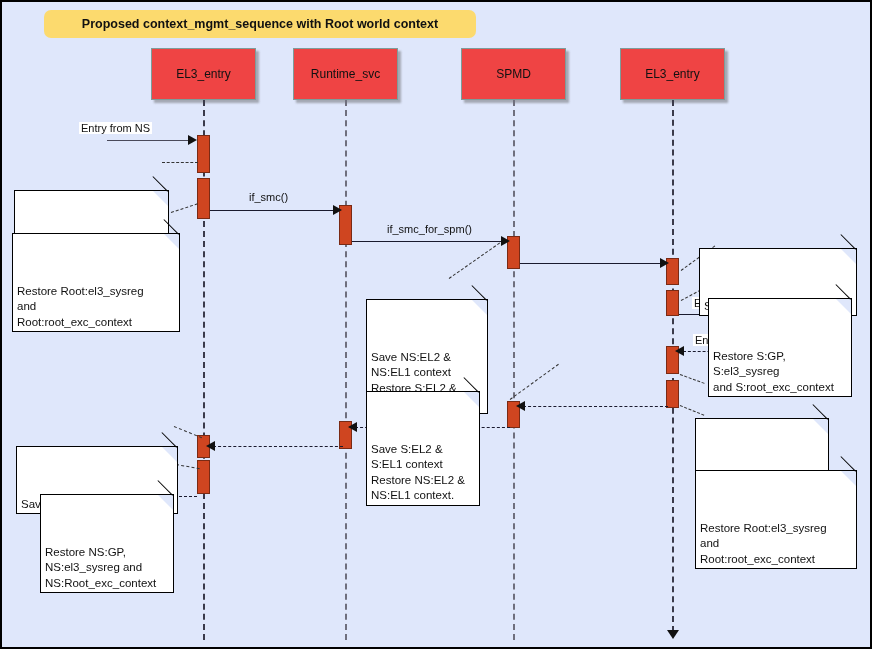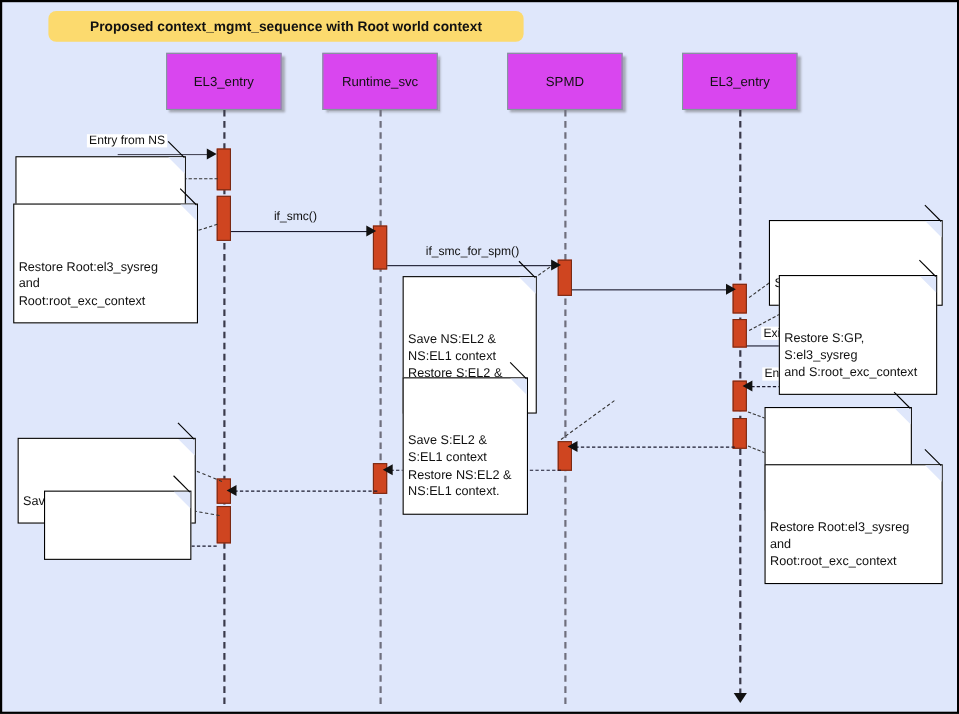--- a/index.html
+++ b/index.html
@@ -15,21 +15,21 @@
   
   .title-banner{
     position:absolute;left:42px;top:8px;width:432px;height:28px;
     background:#fcda6e;border-radius:7px;
     display:flex;align-items:center;justify-content:center;
     font-size:12.5px;font-weight:bold;color:#111;
   }
   
   .participant{
     position:absolute;height:52px;
-    background:#d946ef;border:1px solid #7e9c9a;
+    background:#ef4444;border:1px solid #7e9c9a;
     box-shadow:3px 3px 2px rgba(90,90,90,.45);
     display:flex;align-items:center;justify-content:center;
     font-size:12px;color:#111;box-sizing:border-box;
   }
   
   .lifeline{
     position:absolute;width:0;
     border-left:2px dashed #3a3a4a;
   }
   .lifeline.grey{border-left-color:#6f6f7d;}
@@ -41,22 +41,23 @@
   
   .activation{
     position:absolute;width:13px;
     background:#cf4520;border:1px solid #7a2a14;
     box-sizing:border-box;
   }
   
   .note{
     position:absolute;background:#fff;border:1px solid #000;
     font-size:11.5px;line-height:15.5px;color:#111;
-    padding:3px 5px 11px 4px;box-sizing:border-box;
+    padding:3px 5px 1px 4px;box-sizing:border-box;
     white-space:pre-line;
+    margin-top:48px;
   }
   
   .note .fold-tri{
     position:absolute;right:0px;top:0px;width:0;height:0;
     border-left:15px solid transparent;border-top:15px solid #dfe7fb;
   }
   .note .fold-line{
     position:absolute;right:0;top:0;width:21px;height:1px;
     background:#000;transform-origin:right top;transform:rotate(45deg);
   }
@@ -238,15 +239,18 @@
 
   <div class="note" style="left:14px;top:396px;width:162px;">
     <span class="fold-tri"></span>
     <span class="fold-line"></span>
     <span>Save Root:root_exc_context</span>
   </div>
 
   <div class="note" style="left:38px;top:444px;width:134px;">
     <span class="fold-tri"></span>
     <span class="fold-line"></span>
+    <span>Restore NS:GP,
+NS:el3_sysreg and
+NS:Root_exc_context</span>
   </div>
 
 </div>
 
 </body></html>

